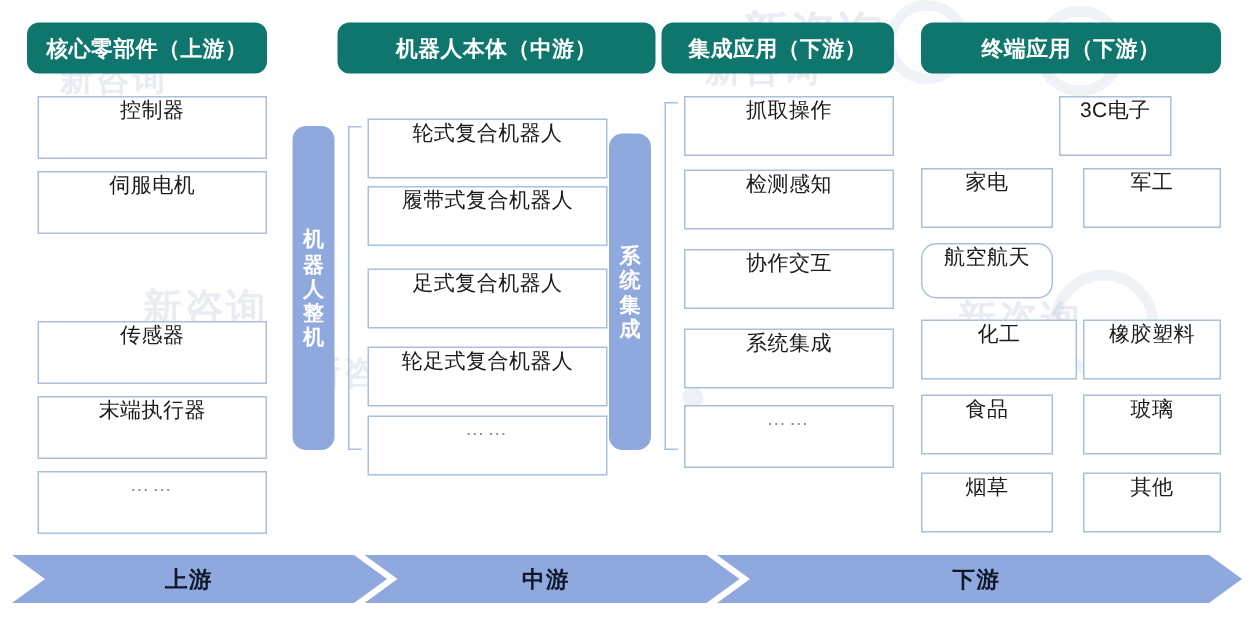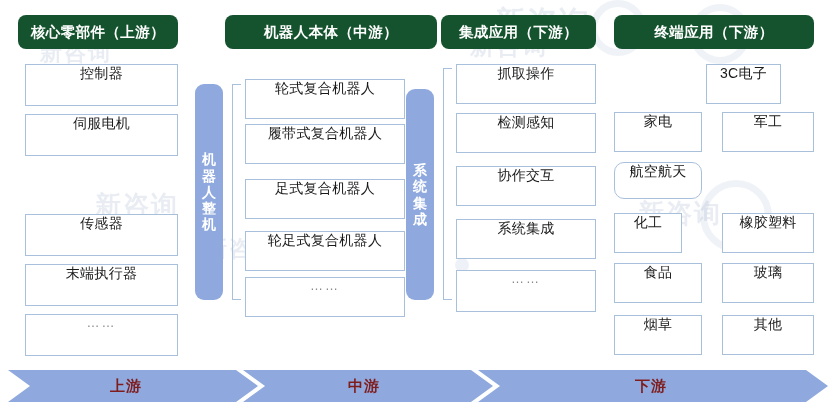--- a/index.html
+++ b/index.html
@@ -40,21 +40,21 @@
     border-radius: 50%;
     border: 7px solid rgba(120,145,190,0.12);
     pointer-events: none;
   }
 
   
   .col-header {
     position: absolute;
     height: 34px;
     border-radius: 8px;
-    background: #14532d;
+    background: #0f766e;
     color: #ffffff;
     font-size: 14.5px;
     font-weight: bold;
     display: flex;
     align-items: center;
     justify-content: center;
     letter-spacing: 0.4px;
     box-sizing: border-box;
   }
 
@@ -105,21 +105,21 @@
     border-left: 1.4px solid #a9c0dd;
     border-top: 1.4px solid #a9c0dd;
     border-bottom: 1.4px solid #a9c0dd;
     box-sizing: border-box;
   }
 
   
   .arrow {
     position: absolute;
     background: #8fa9de;
-    color: #7f1d1d;
+    color: #0f172a;
     font-size: 15px;
     font-weight: bold;
     display: flex;
     align-items: center;
     justify-content: center;
     letter-spacing: 1px;
     box-sizing: border-box;
   }
   .arrow.chev {
     clip-path: polygon(0 0, calc(100% - 22px) 0, 100% 50%, calc(100% - 22px) 100%, 0 100%, 22px 50%);
@@ -220,21 +220,21 @@
   <div class="box dots" style="left:456px; top:270px; width:140px; height:42px;">
     <span>……</span>
   </div>
 
   <div class="box" style="left:614px; top:112px; width:88px; height:40px;">
     <span>家电</span>
   </div>
   <div class="box" style="left:614px; top:162px; width:88px; height:37px;border-radius:10px;">
     <span>航空航天</span>
   </div>
-  <div class="box" style="left:614px; top:213px; width:68px; height:40px;">
+  <div class="box" style="left:614px; top:213px; width:104px; height:40px;">
     <span>化工</span>
   </div>
   <div class="box" style="left:614px; top:263px; width:88px; height:40px;">
     <span>食品</span>
   </div>
   <div class="box" style="left:614px; top:315px; width:88px; height:40px;">
     <span>烟草</span>
   </div>
 
   <div class="box" style="left:706px; top:64px; width:75px; height:40px;">

